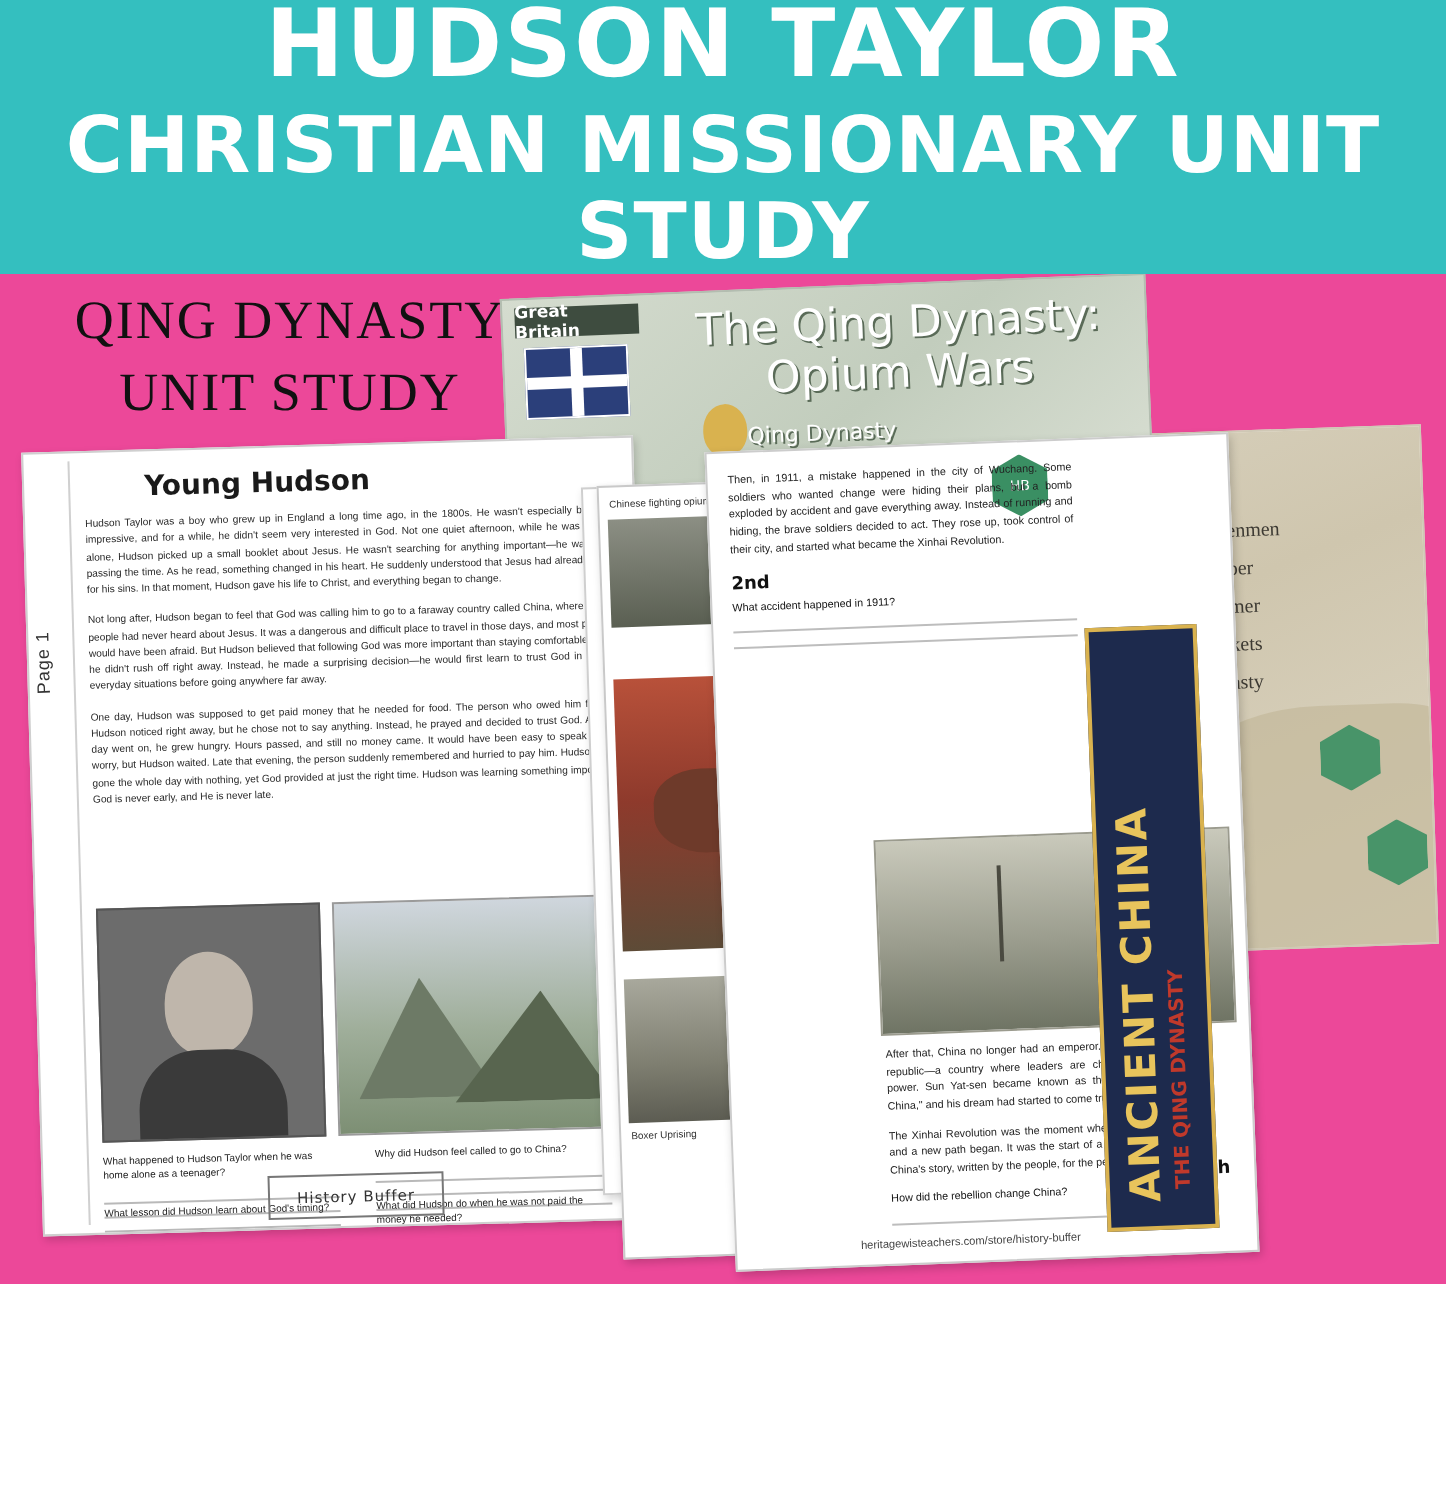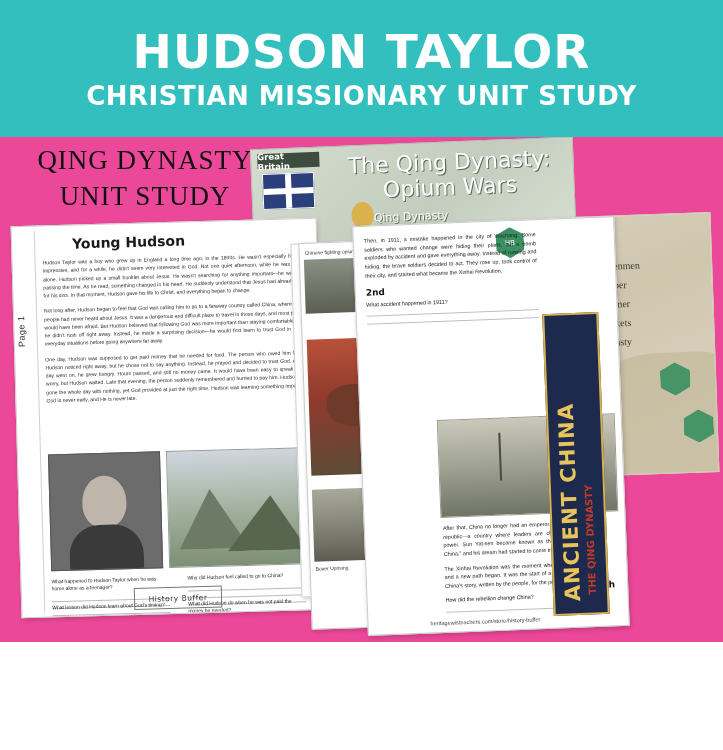--- a/index.html
+++ b/index.html
@@ -42,21 +42,21 @@
     letter-spacing: 1px;
     line-height: 1.05;
     text-align: center;
     text-transform: uppercase;
     -webkit-text-stroke: 0px;
   }
   .banner-sub {
     font-family: "DejaVu Sans", sans-serif;
     font-weight: bold;
     color: #ffffff;
-    font-size: 26px;
+    font-size: 39px;
     letter-spacing: 0.5px;
     line-height: 1.1;
     text-align: center;
     text-transform: uppercase;
     margin-top: 6px;
   }
   
   .banner-bottom {
     position: absolute;
     left: 0;

